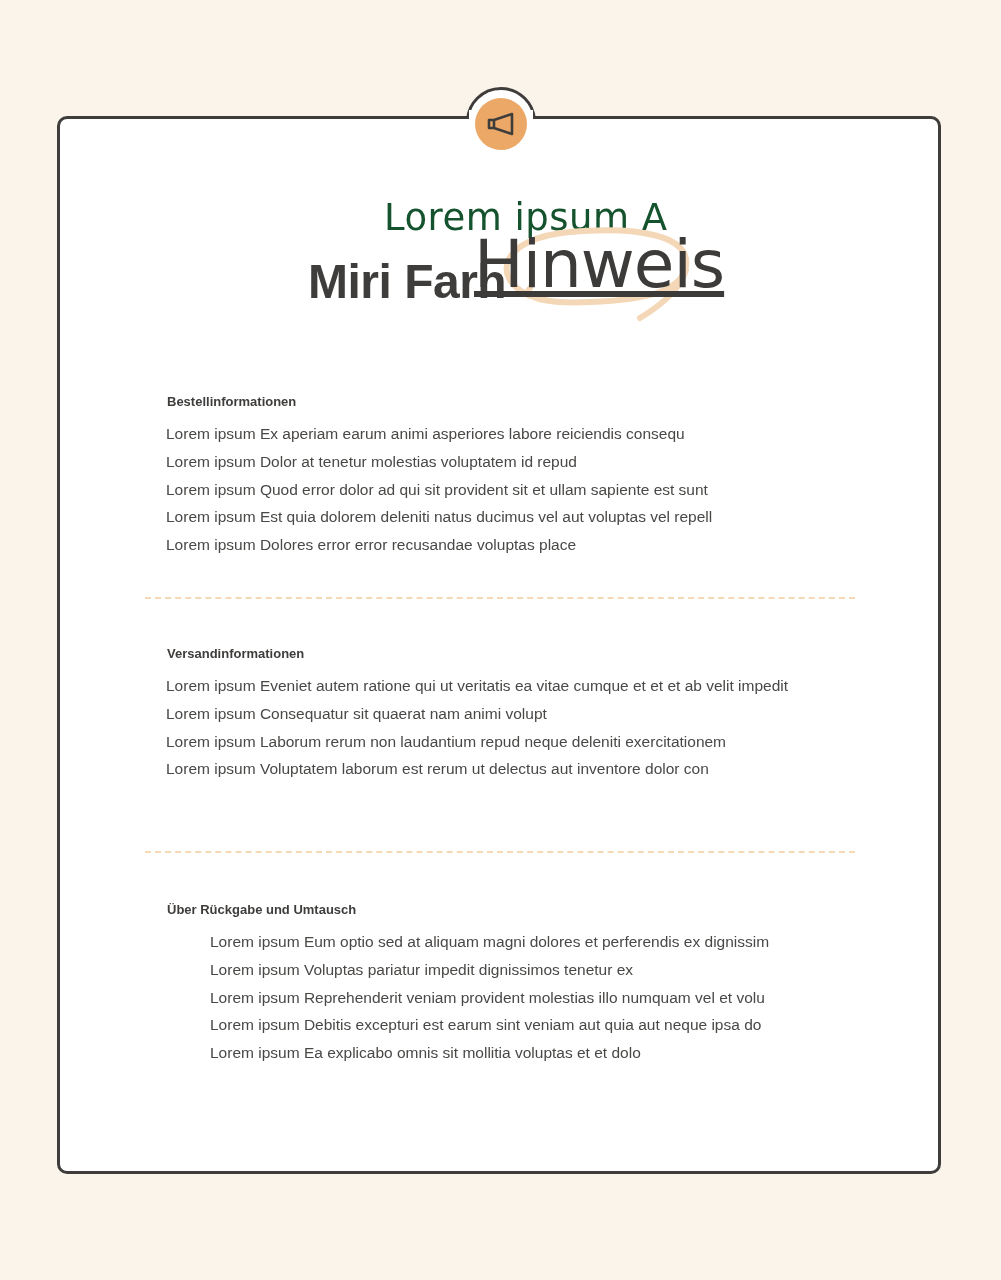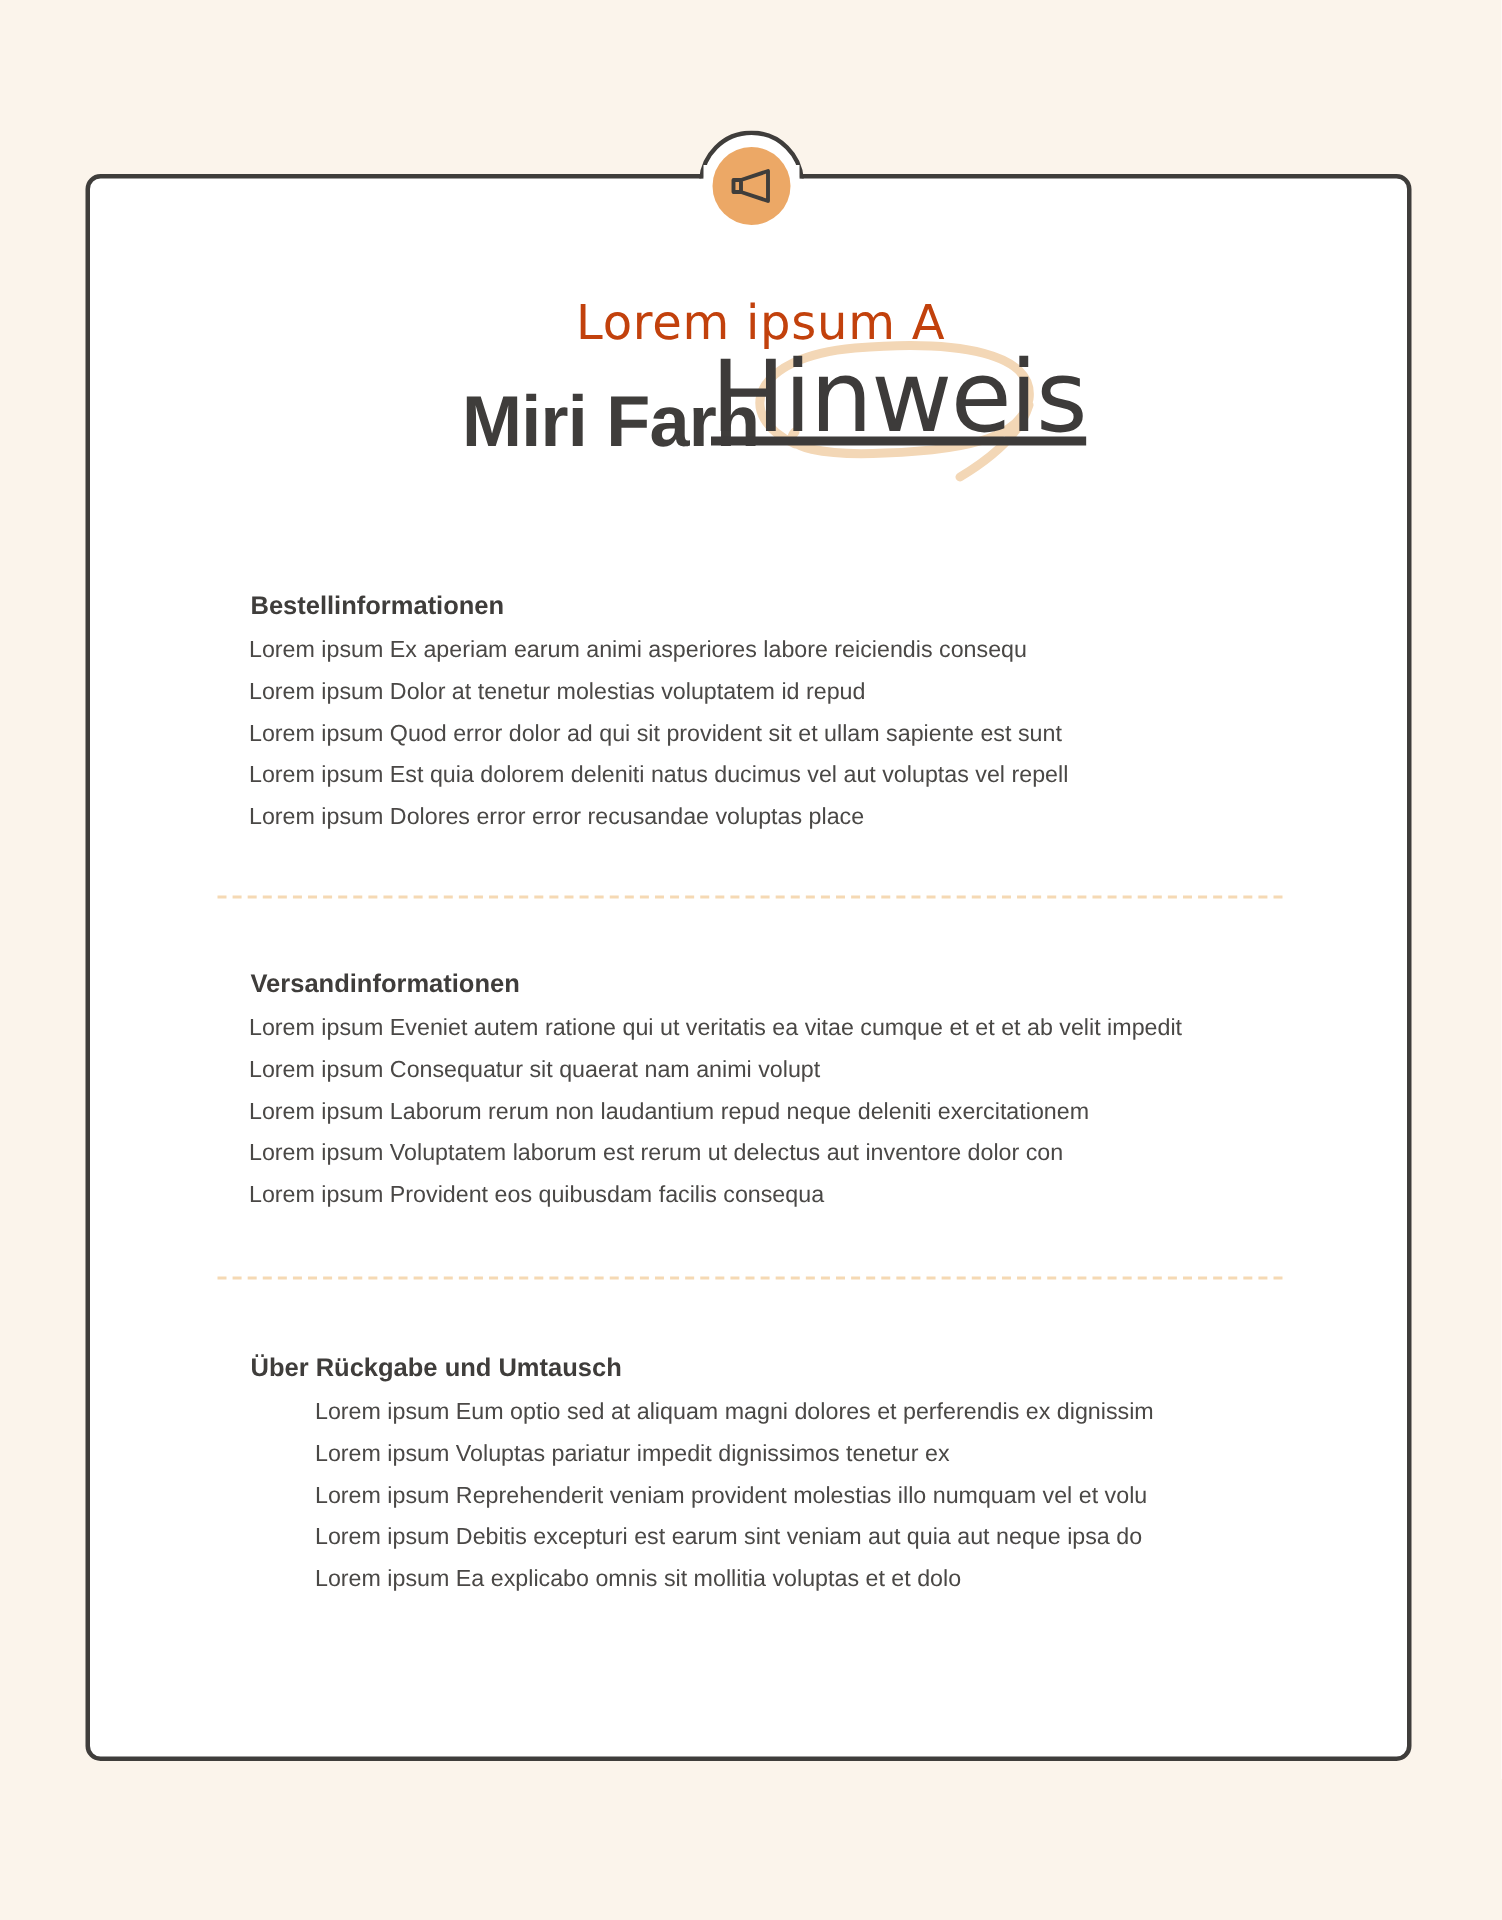--- a/index.html
+++ b/index.html
@@ -71,23 +71,23 @@
       top: 0;
       width: 1001px;
       height: 340px;
       z-index: 5;
     }
     .subtitle {
       position: absolute;
       left: 384px;
       top: 196px;
       font-family: "DejaVu Sans", sans-serif;
-      font-size: 32px;
+      font-size: 37px;
       font-weight: normal;
-      color: #c2410c;
+      color: #14532d;
       letter-spacing: 0.5px;
       white-space: nowrap;
     }
     .name {
       position: absolute;
       left: 308px;
       top: 254px;
       font-family: "Liberation Sans", sans-serif;
       font-size: 48px;
       font-weight: bold;
@@ -113,21 +113,21 @@
       left: 490px;
       top: 218px;
       width: 210px;
       height: 110px;
       z-index: 4;
     }
     .section-heading {
       position: absolute;
       left: 167px;
       font-family: "Liberation Sans", sans-serif;
-      font-size: 17px;
+      font-size: 13px;
       font-weight: bold;
       color: #3f3d3b;
     }
     .section-lines {
       position: absolute;
       left: 166px;
       margin: 0;
       padding: 0;
       list-style: none;
     }
@@ -178,21 +178,20 @@
 </ul>
 
 <div class="divider" style="top:597px;"></div>
 
 <div class="section-heading" style="top:646px;">Versandinformationen</div>
 <ul class="section-lines" style="top:672px;">
   <li>Lorem ipsum Eveniet autem ratione qui ut veritatis ea vitae cumque et et et ab velit impedit</li>
   <li>Lorem ipsum Consequatur sit quaerat nam animi volupt</li>
   <li>Lorem ipsum Laborum rerum non laudantium repud neque deleniti exercitationem</li>
   <li>Lorem ipsum Voluptatem laborum est rerum ut delectus aut inventore dolor con</li>
-  <li>Lorem ipsum Provident eos quibusdam facilis consequa</li>
 </ul>
 
 <div class="divider" style="top:851px;"></div>
 
 <div class="section-heading" style="top:902px;">Über Rückgabe und Umtausch</div>
 <ul class="section-lines" style="top:928px;margin-left:44px;">
   <li>Lorem ipsum Eum optio sed at aliquam magni dolores et perferendis ex dignissim</li>
   <li>Lorem ipsum Voluptas pariatur impedit dignissimos tenetur ex</li>
   <li>Lorem ipsum Reprehenderit veniam provident molestias illo numquam vel et volu</li>
   <li>Lorem ipsum Debitis excepturi est earum sint veniam aut quia aut neque ipsa do</li>

